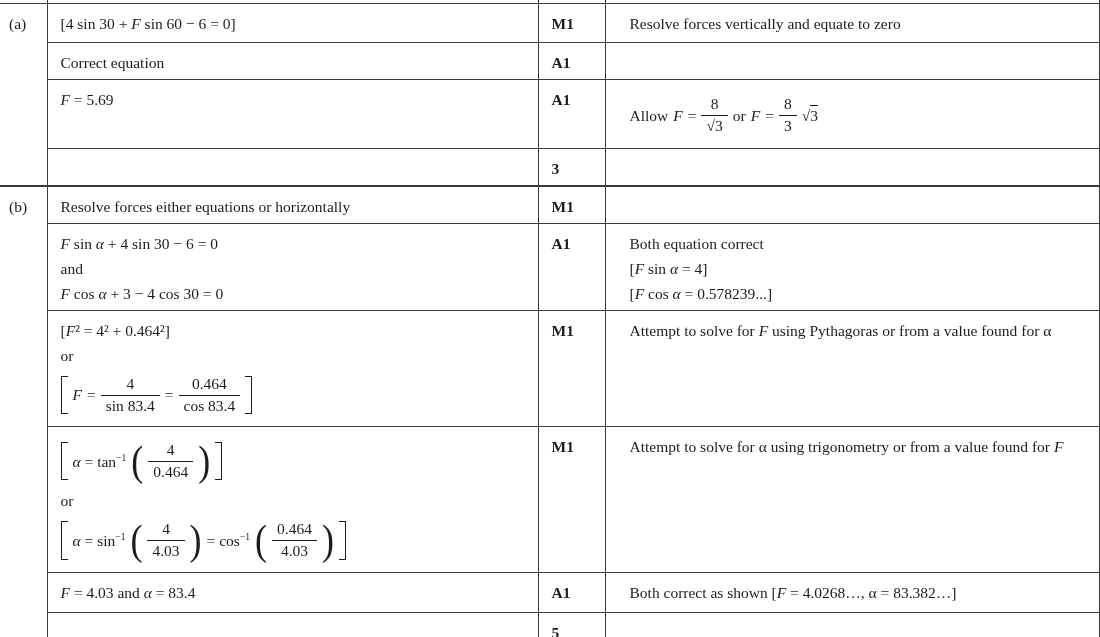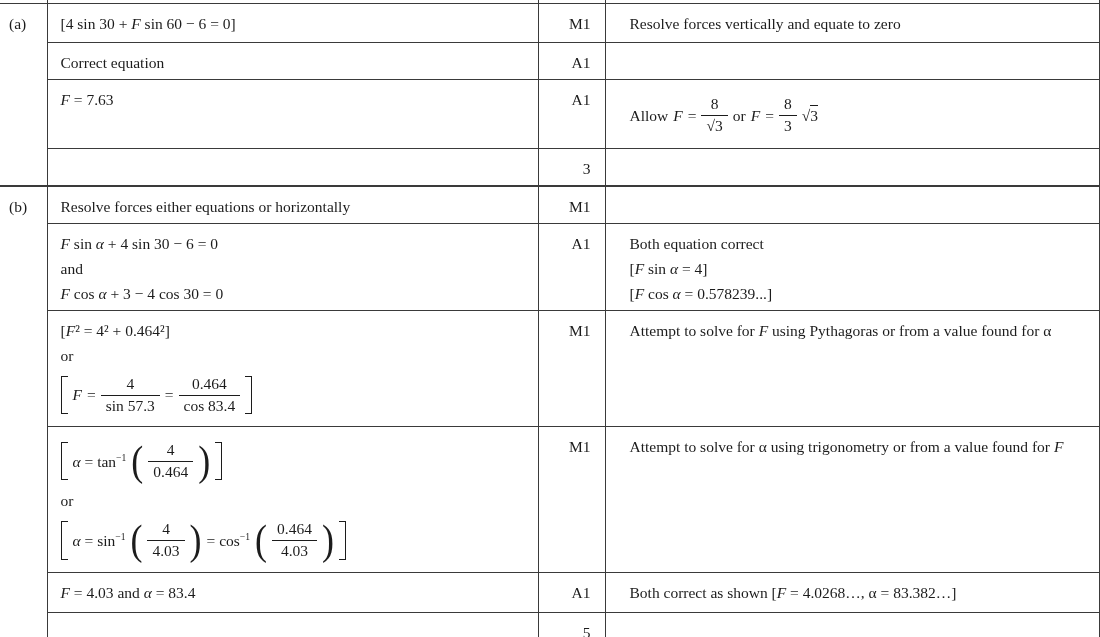--- a/index.html
+++ b/index.html
@@ -9,21 +9,21 @@
     font-size:15.5px;color:#1c1c1c;
     -webkit-font-smoothing:antialiased;
   }
   table.ms{
     border-collapse:collapse;table-layout:fixed;width:1100px;
   }
   td{vertical-align:top;padding:7px 10px 4px 13px;line-height:25px;}
   
   td.lab{border-right:1px solid #3a3a3a;padding-left:9px;}
   td.w{border:1px solid #3a3a3a;}
-  td.m{border:1px solid #3a3a3a;text-align:right;padding-right:14px;font-weight:normal;}
+  td.m{border:1px solid #3a3a3a;text-align:left;padding-right:14px;font-weight:bold;}
   td.c{border:1px solid #3a3a3a;border-right:2px solid #3a3a3a;padding-right:6px;padding-left:24px;}
   tr.sec-b > td{border-top:2px solid #3a3a3a;}
   tr.last > td{border-bottom:2px solid #3a3a3a;}
   
   tr.spacer td{height:3px;padding:0;line-height:0;border-top:none;border-bottom:1px solid #3a3a3a;}
   tr.spacer td.sl{border-left:none;}
   td.vmid{vertical-align:middle;}
   .it{font-style:italic;}
   
   .line{display:block;}
@@ -74,21 +74,21 @@
   </tr>
 
   <tr style="height:25px">
     <td class="w"><span>Correct equation</span></td>
     <td class="m"><span>A1</span></td>
     <td class="c"><span></span></td>
   </tr>
 
   <tr style="height:69px">
     <td class="w">
-      <span class="it">F</span><span> = 7.63</span>
+      <span class="it">F</span><span> = 5.69</span>
     </td>
     <td class="m"><span>A1</span></td>
     <td class="c vmid">
       <span class="eq">
         <span>Allow</span>
         <span class="it">F</span>
         <span>=</span>
         <span class="frac">
           <span class="num">8</span>
           <span class="den"><span>√</span><span class="vin">3</span></span>
@@ -137,21 +137,21 @@
   <tr style="height:112px">
     <td class="w">
       <span class="line"><span>[</span><span class="it">F</span><span>² = 4² + 0.464²]</span></span>
       <span class="line">or</span>
       <span class="eq">
         <span class="sqbk l"></span>
         <span class="it">F</span>
         <span>=</span>
         <span class="frac">
           <span class="num">4</span>
-          <span class="den">sin 57.3</span>
+          <span class="den">sin 83.4</span>
         </span>
         <span>=</span>
         <span class="frac">
           <span class="num">0.464</span>
           <span class="den">cos 83.4</span>
         </span>
         <span class="sqbk r"></span>
       </span>
     </td>
     <td class="m"><span>M1</span></td>

